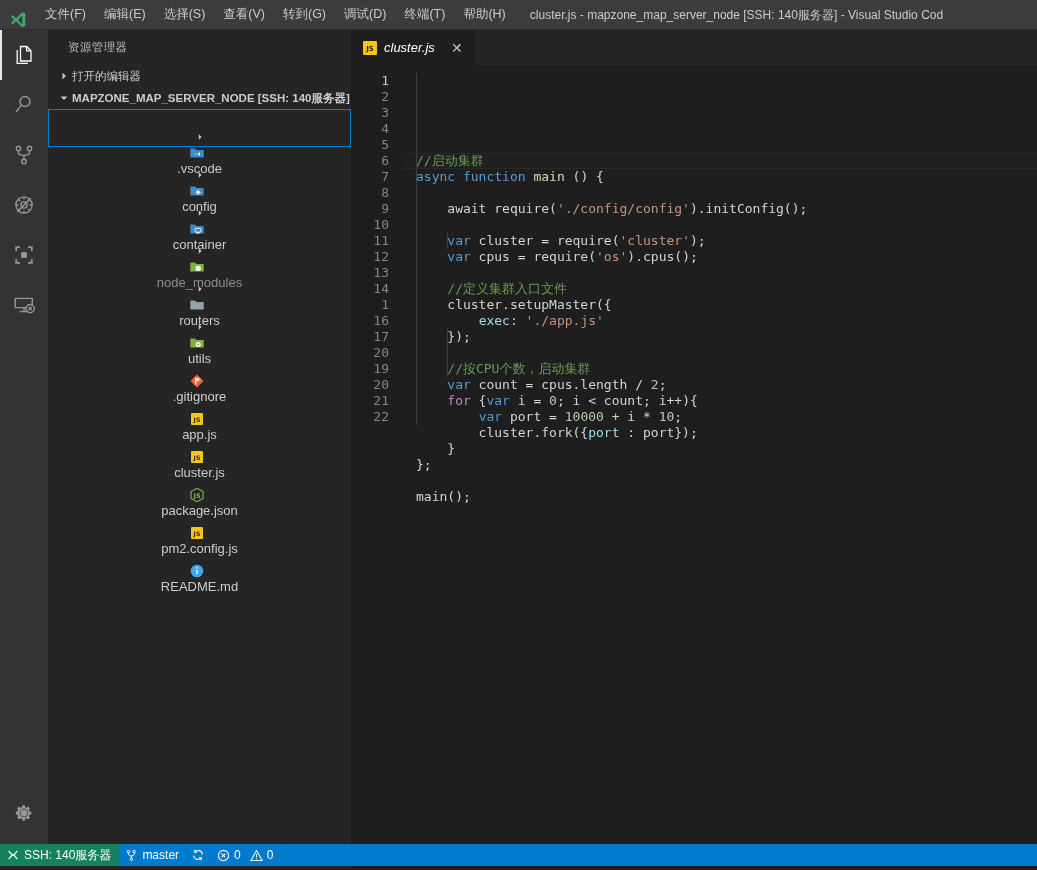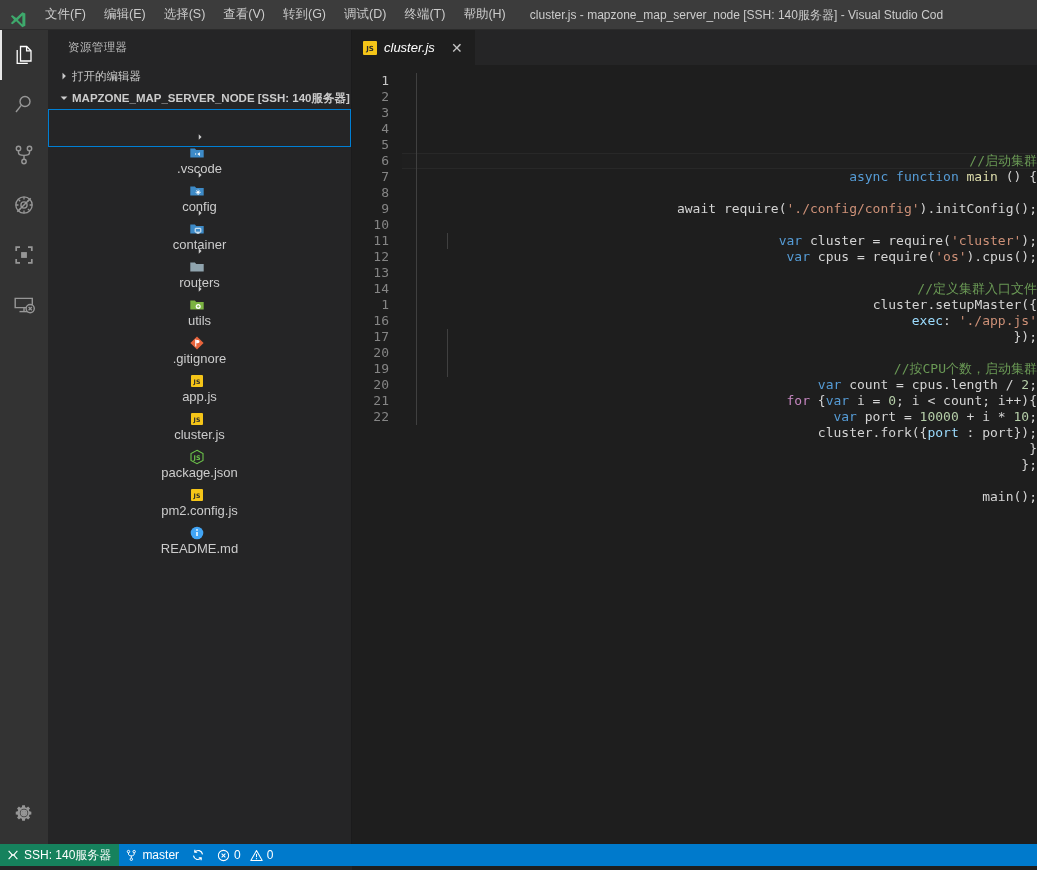--- a/index.html
+++ b/index.html
@@ -107,21 +107,21 @@
   .code-wrap { flex: 1; display: flex; position: relative; overflow: hidden; background: #1e1e1e; }
   .gutter {
     width: 50px; min-width: 50px; padding-top: 8px; text-align: right;
     font-family: "DejaVu Sans Mono", monospace; font-size: 13px; color: #858585;
     user-select: none;
   }
   .gutter .ln { height: 16px; line-height: 16px; padding-right: 13px; }
   .gutter .ln.active { color: #c6c6c6; }
   .code {
     flex: 1; padding-top: 8px; font-family: "DejaVu Sans Mono", monospace;
-    font-size: 13px; line-height: 16px; color: #d4d4d4; white-space: pre; position: relative; text-align: right;
+    font-size: 13px; line-height: 16px; color: #d4d4d4; white-space: pre; position: relative;
   }
   .code .line { height: 16px; line-height: 16px; padding-left: 14px; }
   .code .line.current {
     border-top: 1px solid #282828; border-bottom: 1px solid #282828;
     height: 16px; line-height: 14px; background: #1f1f1f;
   }
   .indent-guide {
     position: absolute; width: 1px; background: #404040;
   }
   
@@ -335,20 +335,35 @@
               </svg>
             </span>
             <span class="tree-icon">
               <svg width="16" height="16" viewBox="0 0 16 16">
                 <path d="M1.3 3.6h4.6l1.3 1.5h7.5v7.3H1.3z" fill="#3d8ac7"></path>
                 <rect x="6.2" y="7.3" width="5.6" height="3.9" rx=".5" fill="none" stroke="#ffffff" stroke-width="0.9"></rect>
                 <path d="M7.6 12.2h2.8" stroke="#ffffff" stroke-width="0.9"></path>
               </svg>
             </span>
             <span class="tree-label">container</span>
+          </div>
+          <div class="tree-row">
+            <span class="indent"></span>
+            <span class="twisty">
+              <svg width="10" height="10" viewBox="0 0 16 16" fill="#cccccc">
+                <path d="M6 3.5 10.5 8 6 12.5z"></path>
+              </svg>
+            </span>
+            <span class="tree-icon">
+              <svg width="16" height="16" viewBox="0 0 16 16">
+                <path d="M1.3 3.6h4.6l1.3 1.5h7.5v7.3H1.3z" fill="#7cb342"></path>
+                <circle cx="9.2" cy="9.4" r="2.6" fill="#ffffff"></circle>
+              </svg>
+            </span>
+            <span class="tree-label dim">node_modules</span>
           </div>
           <div class="tree-row">
             <span class="indent"></span>
             <span class="twisty">
               <svg width="10" height="10" viewBox="0 0 16 16" fill="#cccccc">
                 <path d="M6 3.5 10.5 8 6 12.5z"></path>
               </svg>
             </span>
             <span class="tree-icon">
               <svg width="16" height="16" viewBox="0 0 16 16">

